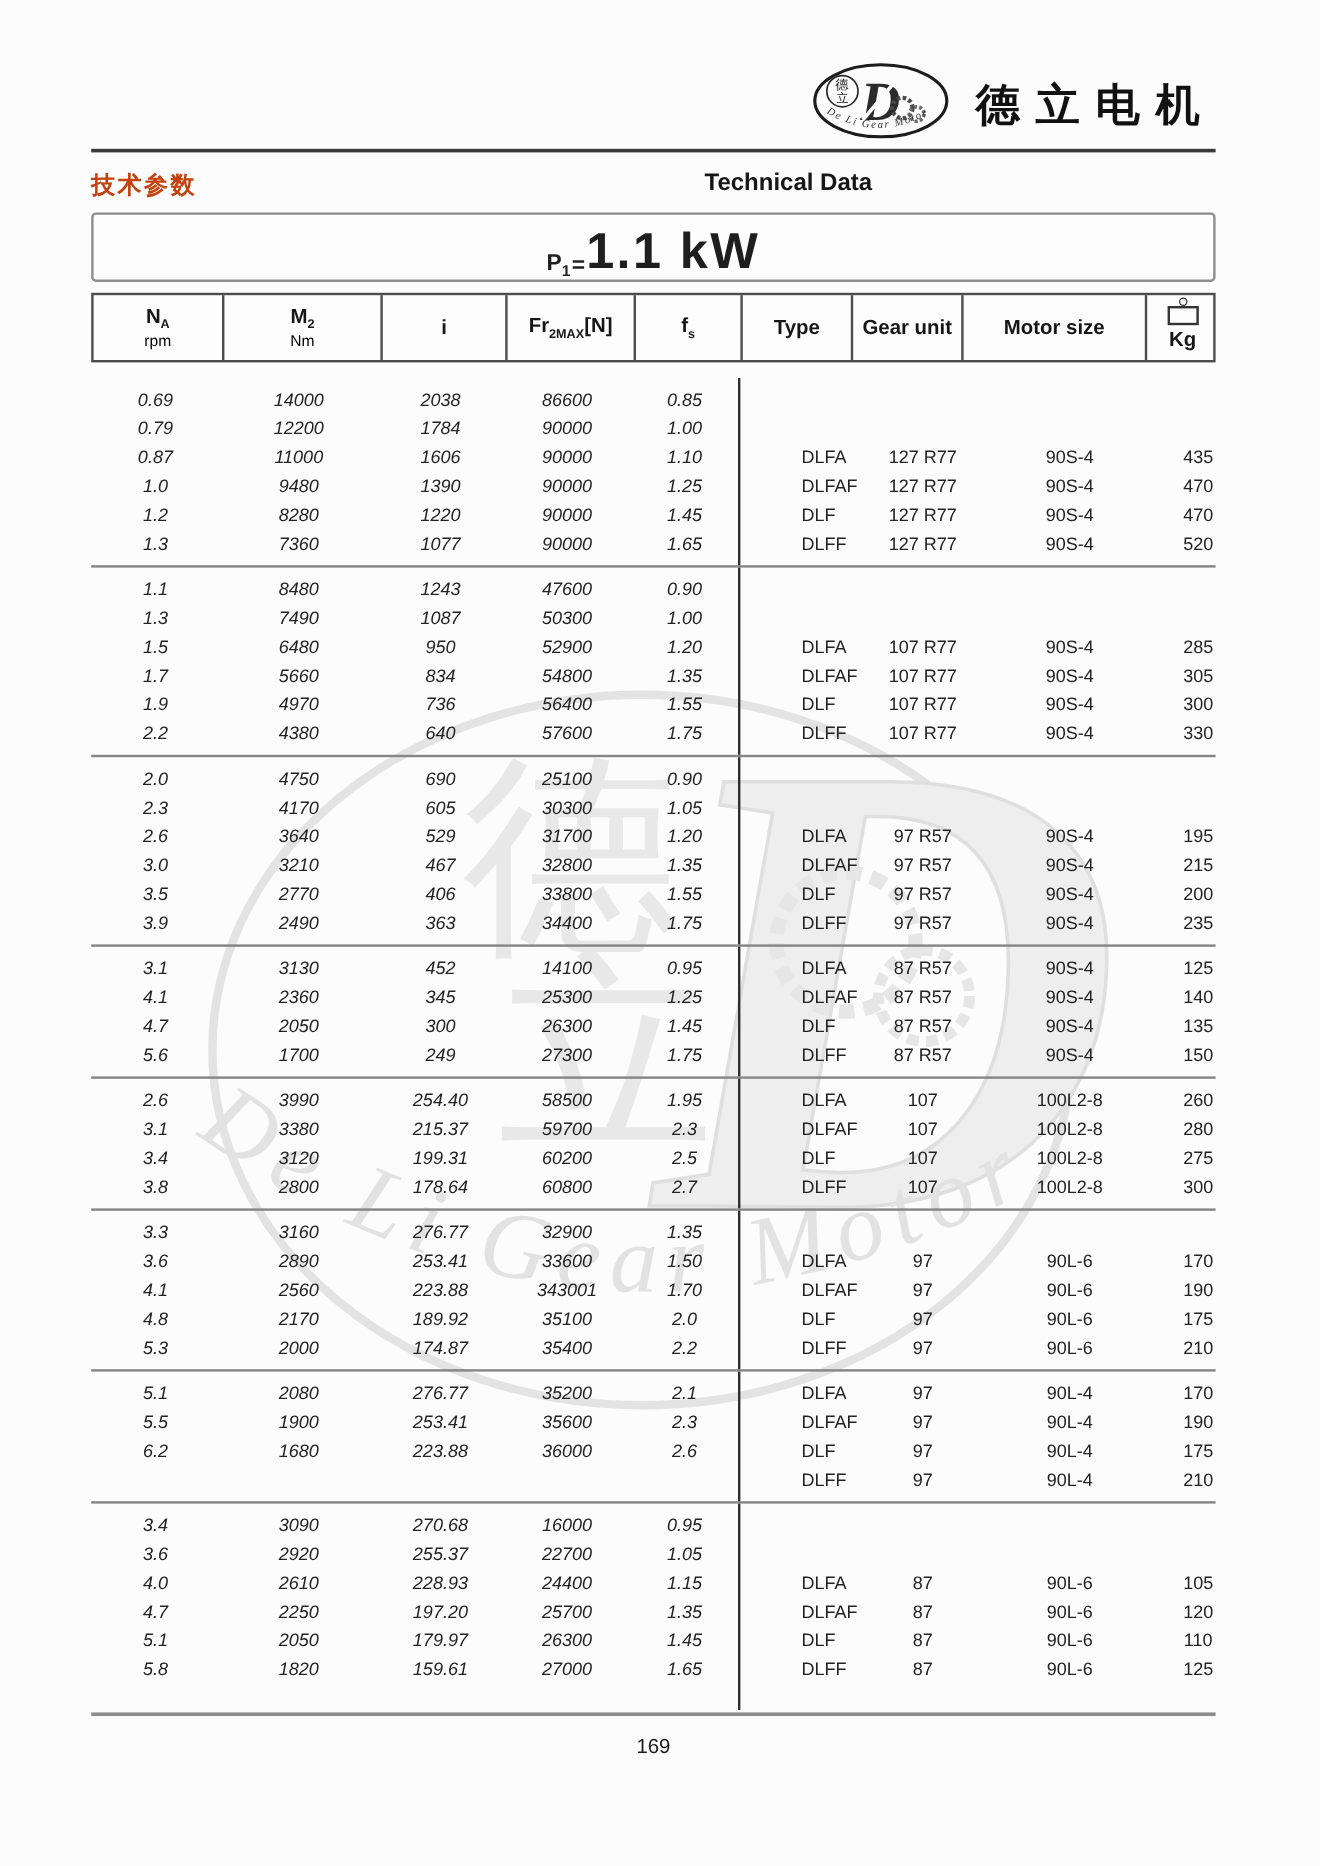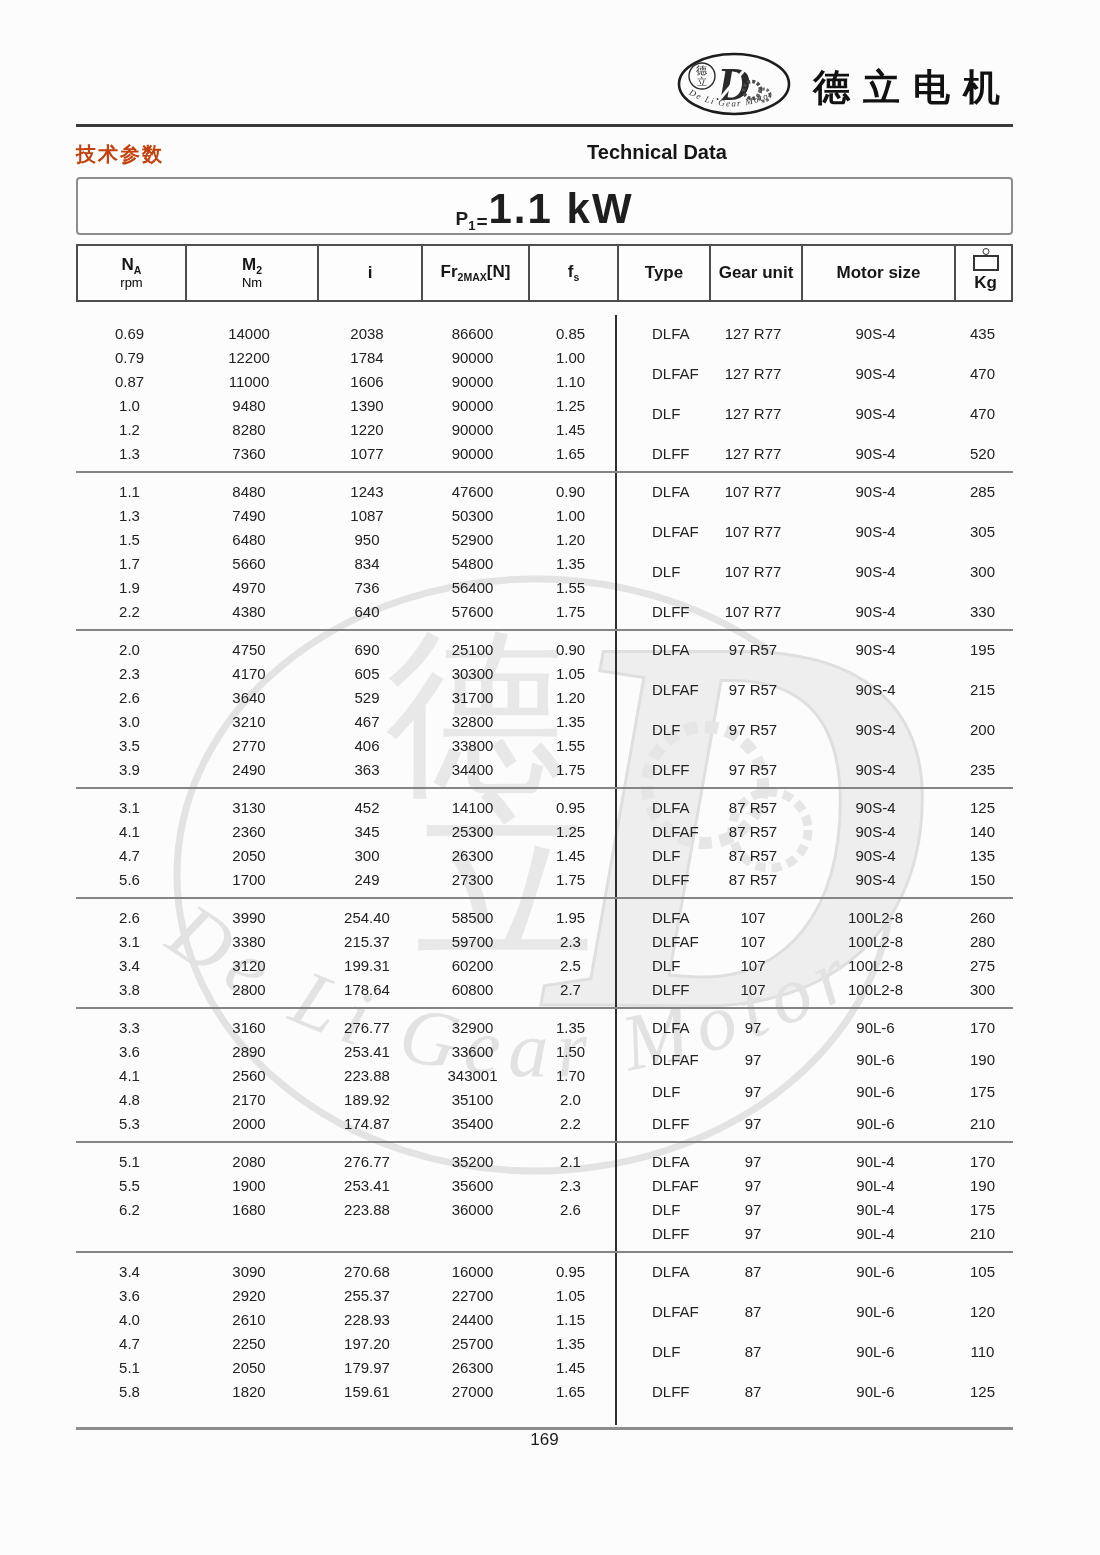--- a/index.html
+++ b/index.html
@@ -64,35 +64,35 @@
     content:""; position:absolute; left:50%; top:-9px; transform:translateX(-50%);
     width:5px; height:5px; border:1.5px solid #333; border-radius:50%; background:#fdfdfd;
   }
 
   
   .tbody { margin-top:13px; }
   .section { display:flex; align-items:stretch; }
   .sec-left { width:539px; padding:6px 0; }
   .sec-right {
     width:398px; border-left:2px solid #2e2e2e;
-    display:flex; flex-direction:column; justify-content:space-between; padding:6px 0;
+    display:flex; flex-direction:column; justify-content:flex-end; padding:6px 16px;
   }
-  .row-left { display:grid; grid-template-columns:107px 132px 104px 107px 89px; height:24px; }
+  .row-left { display:grid; grid-template-columns:107px 132px 104px 107px 89px; height:24px;font-style:italic; }
   .row-right { display:grid; grid-template-columns:90px 92px 153px 61px; height:24px; }
   .cell { font-size:15px; color:#222; display:flex; align-items:center; justify-content:center; white-space:nowrap; }
   .lc0,.lc1,.lc2,.lc3,.lc4 { justify-content:center; }
   .rc0 { justify-content:flex-start; padding-left:35px; }
   .rc1 { justify-content:center; }
   .rc2 { justify-content:center; }
   .rc3 { justify-content:center; }
   .sec-sep { height:2px; background:#858585; }
   .section.last .sec-left, .section.last .sec-right { padding-bottom:22px; }
 
   .bottom-rule { height:3px; background:#8d8d8d; margin-top:2px; }
-  .page-number { text-align:center; font-size:17px; color:#1b1b1b; margin-top:0; }
+  .page-number { text-align:center; font-size:17px; color:#1b1b1b; margin-top:16px; }
 </style>
 </head>
 <body>
 
 <div class="page">
 
   <svg class="watermark" viewBox="0 0 1100 1555" xmlns="http://www.w3.org/2000/svg" aria-hidden="true">
     <ellipse cx="535" cy="875" rx="358" ry="296" fill="none" stroke="#e3e3e3" stroke-width="7"></ellipse>
     <text x="545" y="1005" font-size="540" font-style="italic" font-weight="bold" font-family="Liberation Serif, serif" fill="#eeeeee" stroke="#dfdfdf" stroke-width="3">D</text>
     <text x="385" y="775" font-size="180" fill="#e8e8e8" font-family="DejaVu Serif, serif">德</text>

